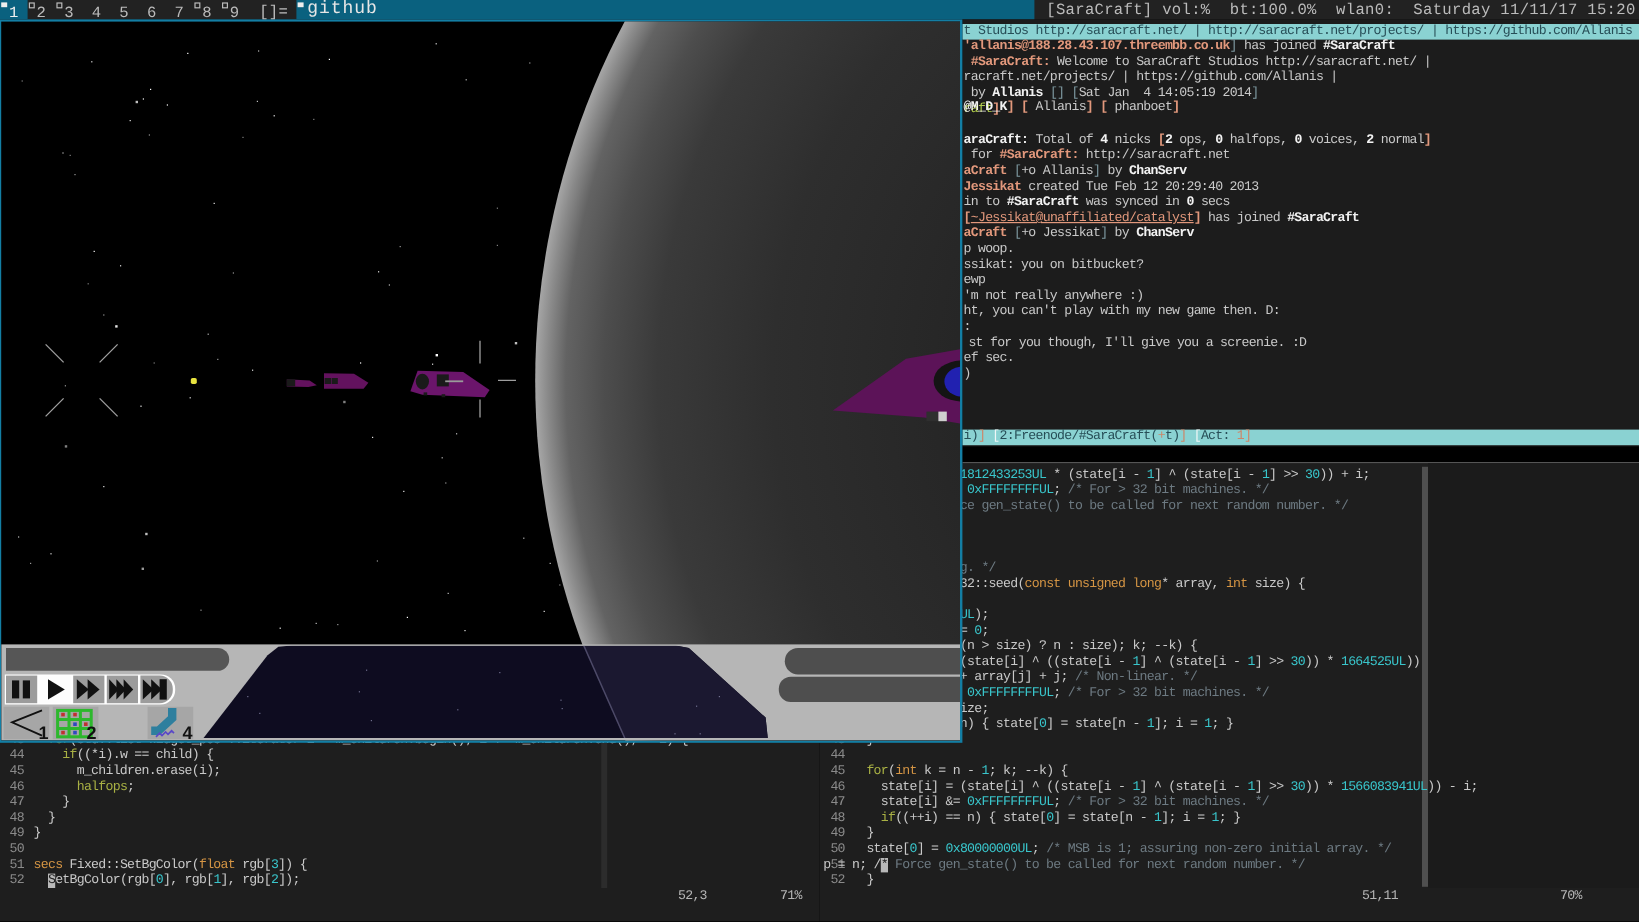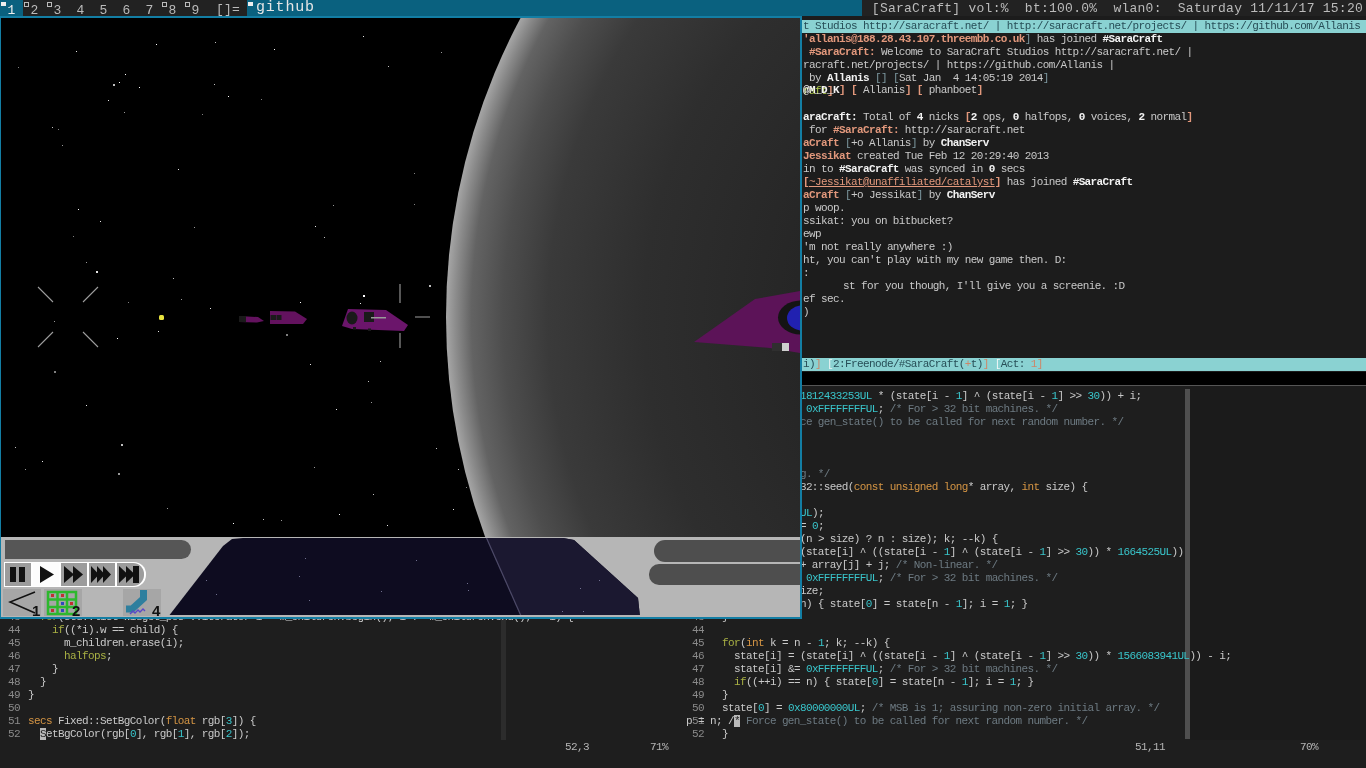--- a/index.html
+++ b/index.html
@@ -35,21 +35,21 @@
 <div class="tl ir" style="left:803px;top:150px"><span class="s">Jessikat</span><span class="n">&nbsp;created&nbsp;Tue&nbsp;Feb&nbsp;12&nbsp;20:29:40&nbsp;2013</span></div>
 <div class="tl ir" style="left:803px;top:163px"><span class="n">in&nbsp;to&nbsp;</span><span class="b">#SaraCraft</span><span class="n">&nbsp;was&nbsp;synced&nbsp;in&nbsp;</span><span class="b">0</span><span class="n">&nbsp;secs</span></div>
 <div class="tl ir" style="left:803px;top:176px"><span class="s">[</span><span class="u">~Jessikat@unaffiliated/catalyst</span><span class="s">]</span><span class="n">&nbsp;has&nbsp;joined&nbsp;</span><span class="b">#SaraCraft</span></div>
 <div class="tl ir" style="left:803px;top:189px"><span class="s">aCraft&nbsp;</span><span class="w">[</span><span class="n">+o&nbsp;Jessikat</span><span class="w">]</span><span class="n">&nbsp;by&nbsp;</span><span class="b">ChanServ</span></div>
 <div class="tl ir" style="left:803px;top:202px"><span class="n">p&nbsp;woop.</span></div>
 <div class="tl ir" style="left:803px;top:215px"><span class="n">ssikat:&nbsp;you&nbsp;on&nbsp;bitbucket?</span></div>
 <div class="tl ir" style="left:803px;top:228px"><span class="n">ewp</span></div>
 <div class="tl ir" style="left:803px;top:241px"><span class="n">'m&nbsp;not&nbsp;really&nbsp;anywhere&nbsp;:)</span></div>
 <div class="tl ir" style="left:803px;top:254px"><span class="n">ht,&nbsp;you&nbsp;can't&nbsp;play&nbsp;with&nbsp;my&nbsp;new&nbsp;game&nbsp;then.&nbsp;D:</span></div>
 <div class="tl ir" style="left:803px;top:267px"><span class="n">:</span></div>
-<div class="tl ir" style="left:843px;top:280px"><span class="n">st&nbsp;for&nbsp;you&nbsp;though,&nbsp;I'll&nbsp;give&nbsp;you&nbsp;a&nbsp;screenie.&nbsp;:D</span></div>
+<div class="tl ir" style="left:807px;top:280px"><span class="n">st&nbsp;for&nbsp;you&nbsp;though,&nbsp;I'll&nbsp;give&nbsp;you&nbsp;a&nbsp;screenie.&nbsp;:D</span></div>
 <div class="tl ir" style="left:803px;top:293px"><span class="n">ef&nbsp;sec.</span></div>
 <div class="tl ir" style="left:803px;top:306px"><span class="n">)</span></div>
 <div class="abs" style="left:802px;top:358px;width:564px;height:13px;background:#8ad2d2"></div>
 <div class="tl ir" style="left:803px;top:358px;color:#274e57">i)<span style="color:#cd8668">]</span><span style="color:#eef6f6"> [</span>2:Freenode/#SaraCraft(<span style="color:#cd8668">+</span>t)<span style="color:#cd8668">]</span><span style="color:#eef6f6"> [</span>Act: <span style="color:#cd8668">1]</span></div>
 
 <div class="abs" style="left:0px;top:372px;width:683px;height:396px;background:#1e1e1e"></div>
 <div class="abs" style="left:683px;top:386px;width:683px;height:382px;background:#1e1e1e"></div>
 <div class="abs" style="left:802px;top:385px;width:564px;height:1px;background:#555"></div>
 <div class="abs" style="left:1190px;top:386px;width:176px;height:354px;background:#1b1b1b"></div>
 <div class="abs" style="left:1185px;top:389px;width:5px;height:350px;background:#4f4f4f"></div>

